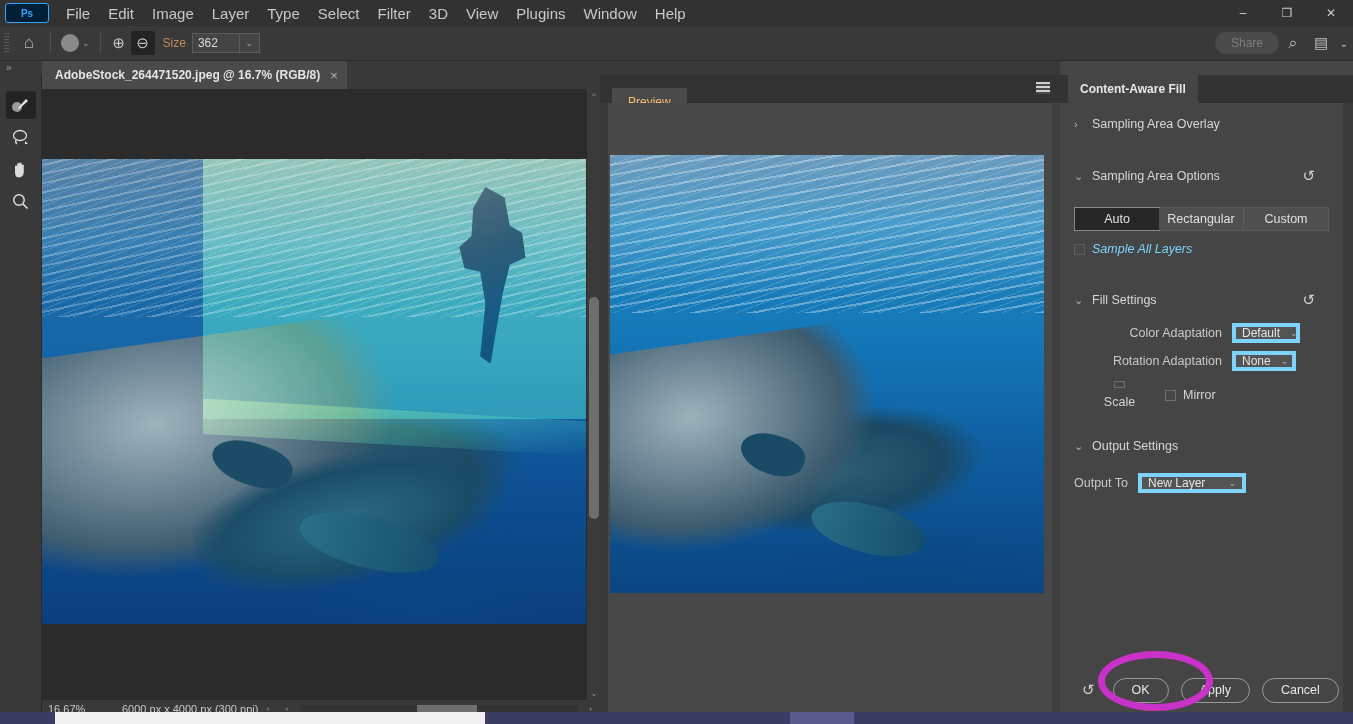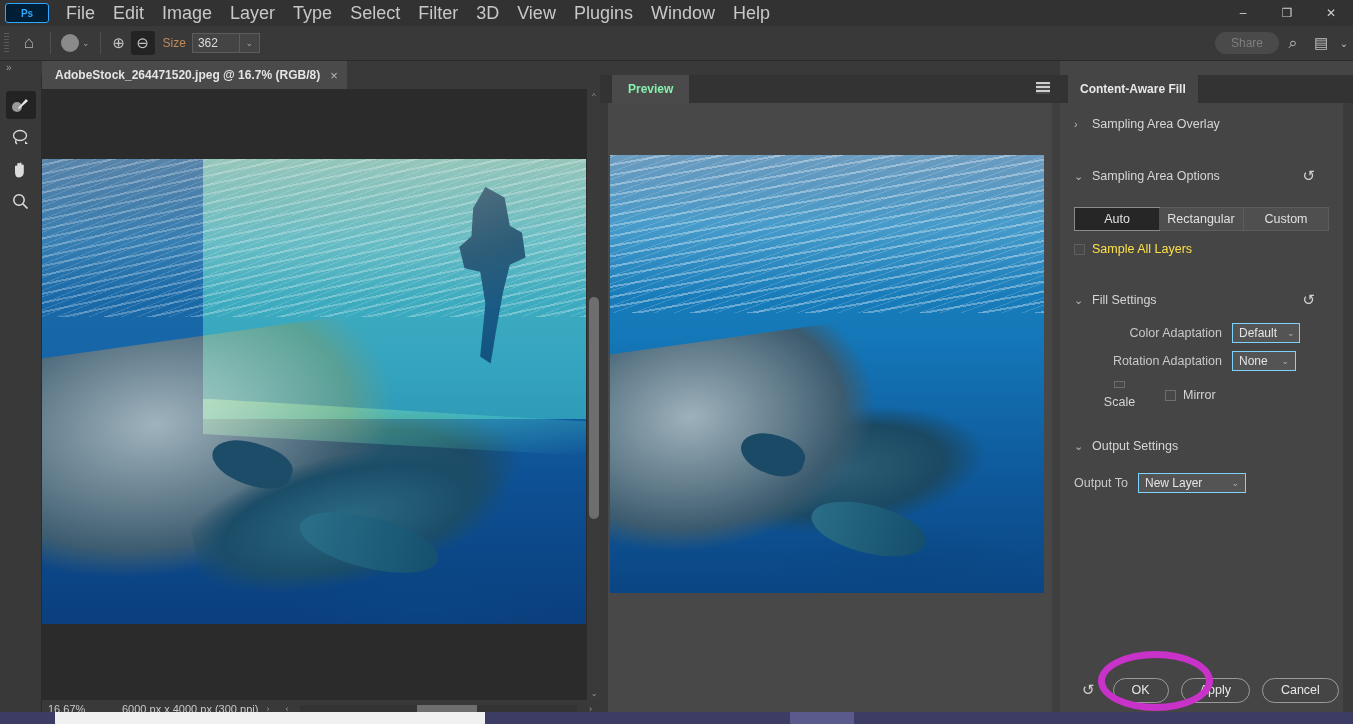--- a/index.html
+++ b/index.html
@@ -16,21 +16,21 @@
     position: absolute; left: 0; top: 0; width: 1353px; height: 26px;
     background: #323232; display: flex; align-items: center;
   }
   .ps-logo {
     width: 44px; height: 20px; margin-left: 5px; margin-right: 8px;
     background: #001e36; border: 1px solid #31a8ff; border-radius: 3px;
     color: #31a8ff; font-size: 10px; font-weight: bold;
     display: flex; align-items: center; justify-content: center;
   }
   .menu-item {
-    color: #c8c8c8; font-size: 18px; padding: 4px 9px; white-space: nowrap;
+    color: #c8c8c8; font-size: 15px; padding: 4px 9px; white-space: nowrap;
   }
   .wincontrols { position: absolute; right: 0; top: 0; height: 26px; display: flex; }
   .wc { width: 44px; height: 26px; display: flex; align-items: center; justify-content: center; color: #cfcfcf; font-size: 12px; }
 
   
   .optionsbar {
     position: absolute; left: 0; top: 26px; width: 1353px; height: 35px;
     background: #393939; border-bottom: 1px solid #2b2b2b;
     display: flex; align-items: center;
   }
@@ -167,23 +167,23 @@
   .sb-chev { color:#9a9a9a; font-size:9px; padding:0 8px; }
   .sb-hscroll { flex:1; height:9px; background:#333; position:relative; margin:0 4px; }
   .sb-hthumb { position:absolute; left:42%; top:0; width:22%; height:9px; background:#6e6e6e; }
 
   
   .preview-panel {
     position:absolute; left:600px; top:61px; width:460px; height:663px; background:#393939;
   }
   .pv-tabrow { position:absolute; left:0; top:14px; width:460px; height:28px; background:#333; }
   .pv-tab {
-    position:absolute; left:12px; top:0; height:28px; background:#4a4a4a;
+    position:absolute; left:12px; top:13px; height:28px; background:#4a4a4a;
     display:flex; align-items:center; padding:0 16px;
-    color:#86efac; font-size:12px; font-weight:bold;
+    color:#fdba74; font-size:12px; font-weight:normal;
   }
   .pv-menu { position:absolute; right:10px; top:7px; width:14px; height:12px;
     background: repeating-linear-gradient(to bottom, #cfcfcf 0 2px, #4a4a4a 2px 4px); }
   .pv-body { position:absolute; left:8px; top:42px; width:444px; height:612px; background:#484848; }
   .pv-img {
     position:absolute; left:2px; top:52px; width:434px; height:438px;
     background:
       radial-gradient(ellipse 190px 70px at 68% 96%, rgba(10,70,130,.8), transparent 70%),
       linear-gradient(to bottom, #1c5b92 0%, #1f84bd 16%, #1477b8 42%, #0e5a9c 72%, #0b4583 100%);
     overflow:hidden;
@@ -227,27 +227,27 @@
   .seg {
     flex:1; display:flex; align-items:center; justify-content:center;
     background:#4f4f4f; color:#e0e0e0; font-size:12.5px; border-right:1px solid #5c5c5c;
   }
   .seg:last-child { border-right:none; }
   .seg.active { background:#262626; border:1px solid #8a8a8a; margin:-1px; }
 
   .chk-row { display:flex; align-items:center; height:28px; padding-left:14px; gap:7px; }
   .chk { width:11px; height:11px; border:1px solid #6e6e6e; background:#474747; }
   .chk-label { font-size:12.5px; color:#d4d4d4; }
-  .chk-label.dim { color:#fde047; }
+  .chk-label.dim { color:#7dd3fc;font-style:italic; }
   .chk.dim { border-color:#5e5e5e; }
 
   .field-row { display:flex; align-items:center; height:28px; padding-left:14px; }
   .field-label { color:#c9c9c9; font-size:12.5px; text-align:right; }
   .dropdown {
-    height:20px; background:#545454; border:1px solid #7dd3fc; color:#e4e4e4;
+    height:20px; background:#545454; border:4px solid #7dd3fc; color:#e4e4e4;
     font-size:12px; display:flex; align-items:center; padding:0 6px; justify-content:space-between;
   }
   .dd-caret { color:#b0b0b0; font-size:9px; margin-left:10px; }
 
   .caf-footer { position:absolute; left:0; bottom:14px; width:283px; height:40px; display:flex; align-items:center; }
   .foot-reset { margin-left:22px; color:#d0d0d0; font-size:15px; }
   .pill {
     height:25px; border-radius:13px; border:1px solid #9a9a9a; color:#e8e8e8;
     font-size:12.5px; display:flex; align-items:center; justify-content:center; padding:0 18px;
   }

